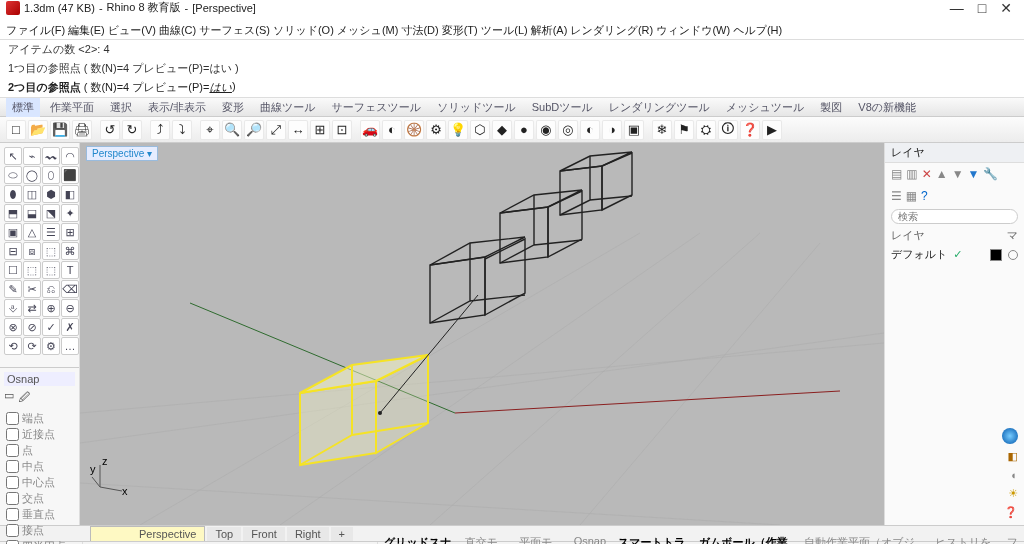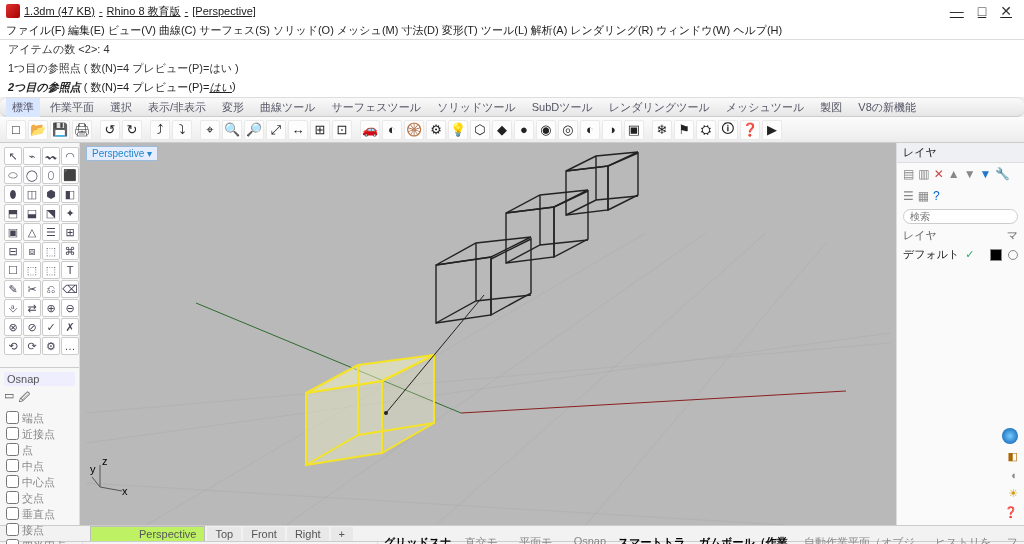--- a/index.html
+++ b/index.html
@@ -1,54 +1,54 @@
 <!DOCTYPE html>
 <html><head>
 <meta charset="utf-8">
 <style>
   * { box-sizing: border-box; margin: 0; padding: 0; font-family: "Meiryo UI", "MS Gothic", sans-serif; font-size: 11px; }
   body { width: 1024px; height: 544px; background: #f0f0f0; overflow: hidden; position: relative; color: #222; }
-  .titlebar { height: 22px; background: #fff; display: flex; align-items: center; padding: 0 6px; justify-content: space-between; text-decoration: underline; }
+  .titlebar { height: 22px; background: #fff; display: flex; align-items: flex-start; padding: 0 6px; justify-content: space-between; }
   .titlebar-left { display: flex; align-items: center; gap: 4px; }
   .rh-icon { width: 14px; height: 14px; background: linear-gradient(135deg, #d33, #a00); border-radius: 2px; display:inline-block; }
   .winbtns { display: flex; gap: 14px; padding-right: 6px;}
   .winbtns span { font-size: 14px; color:#333; cursor:default; }
   .menubar { height: 18px; background: #fff; padding: 0 6px; display: flex; gap: 3px; align-items: center; border-bottom:1px solid #ddd;}
   .menubar span { color: #222; }
   .cmdhist { background: #fff; padding: 2px 8px; font-size: 11px; color:#333; }
   .cmdline { background: #fff; padding: 2px 8px; font-size: 11px; display:flex; }
-  .cmdline b { font-weight:bold;font-style:italic;}
-  .tabbar { height: 20px; background: linear-gradient(#fafafa,#e6e6e6); display:flex; align-items:center; gap: 4px; padding-left:6px; font-size:11px; color:#444; border-top:1px solid #ddd; border-bottom:1px solid #ccc;border-radius:7px;}
+  .cmdline b { font-weight:bold;}
+  .tabbar { height: 20px; background: linear-gradient(#fafafa,#e6e6e6); display:flex; align-items:center; gap: 4px; padding-left:6px; font-size:11px; color:#444; border-top:1px solid #ddd; border-bottom:1px solid #ccc;}
   .tabbar .tab { padding: 2px 6px; color:#556;}
   .tabbar .tab.active { background:#d9e6ff;}
   .toolbar { height: 26px; background: linear-gradient(#fcfcfc,#ececec); display:flex; align-items:center; gap:2px; padding: 0 6px; border-bottom:1px solid #ccc;}
   .tbtn { width:20px; height:20px; border:1px solid rgba(0,0,0,0.08); border-radius:2px; background:#fdfdfd; display:flex; align-items:center; justify-content:center; font-size:13px; }
   .tbtn.sep { width:4px; border:none; background:none;}
   .mainrow { display:flex; height: calc(544px - 22px - 18px - 14px - 14px - 16px - 20px - 26px - 16px - 16px); }
   
   .leftcol { width:80px; background:#f7f7f7; border-right:1px solid #ddd; display:flex; flex-direction:column;}
   .toolgrid { display:grid; grid-template-columns: repeat(4, 18px); gap:1px; padding:4px; }
   .tg { width:18px; height:18px; background:#fff; border:1px solid #ccc; border-radius:2px; display:flex; align-items:center; justify-content:center; font-size:11px; color:#445;}
   .osnap-panel { margin-top:8px; border-top:1px solid #ccc; padding:4px 4px; font-size:10px; color:#555;}
   .osnap-title { background:#eef; padding:1px 3px; margin-bottom:3px;}
-  .osnap-panel label { display:flex; align-items:flex-start; gap:3px; margin:0 0 1px 2px; color:#888;}
+  .osnap-panel label { display:flex; align-items:center; gap:3px; margin:0 0 1px 2px; color:#888;}
   .viewport { flex:1; position:relative; background:#b9b9b9; overflow:hidden;}
   .vp-label { position:absolute; top:3px; left:6px; background:#e6edff; color:#28c; padding:1px 5px; font-size:10px; border:1px solid #9bd;}
-  .rightcol { width:128px; background:#fafafa; border-left:1px solid #ddd; display:flex; flex-direction:column;}
+  .rightcol { width:140px; background:#fafafa; border-left:1px solid #ddd; display:flex; flex-direction:column;}
   .panel-title { background:#eef0f3; padding:2px 6px; font-size:11px; border-bottom:1px solid #ddd;}
   .panel-icons { display:flex; gap:4px; padding:4px 6px; color:#888;}
   .panel-icons span{ font-size:12px;}
   .layer-search { margin:2px 6px; width: calc(100% - 12px); border:1px solid #ccc; border-radius:8px; padding:1px 6px; font-size:10px; background:#fff;}
   .layer-head { display:flex; padding:2px 6px; color:#666; font-size:10px; justify-content:space-between;}
   .layer-row { display:flex; align-items:center; padding:2px 6px; gap:6px; font-size:11px;}
   .swatch { width:12px; height:12px; background:#000; border:1px solid #888;}
   .circ { width:10px; height:10px; border:1px solid #888; border-radius:50%;}
   .vptabs { height:16px; background:#f2f2f2; border-top:1px solid #ccc; display:flex; align-items:center; gap:2px; padding-left:90px; font-size:10px; color:#555;}
   .vptabs .vt { padding:1px 8px; background:#e8e8e8;}
-  .vptabs .vt.active { background:#bef264; border:1px solid #bbb; border-bottom:none;padding-left:48px;}
+  .vptabs .vt.active { background:#fef9c3; border:1px solid #bbb; border-bottom:none;padding-left:48px;}
   .statusbar { height:16px; background:#f4f4f4; border-top:1px solid #ccc; display:flex; align-items:center; font-size:10px; color:#333;}
   .statusbar .cell{ padding:0 8px; border-right:1px solid #ddd; white-space:nowrap;}
   .statusbar .toggle{ padding:0 6px; color:#888;}
   .statusbar .toggle.on{ color:#000; font-weight:bold;}
   svg.scene { position:absolute; inset:0; width:100%; height:100%;}
   .axis-widget{ position:absolute; left:10px; bottom:26px; font-size:10px; color:#555;}
 </style>
 </head>
 <body>
 

